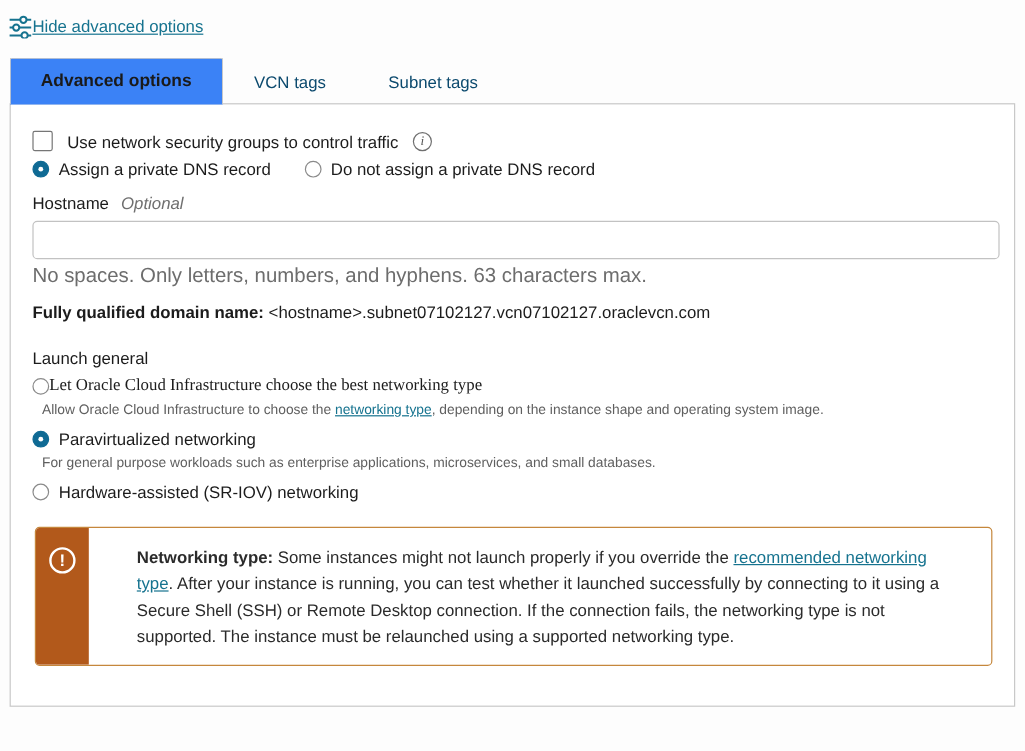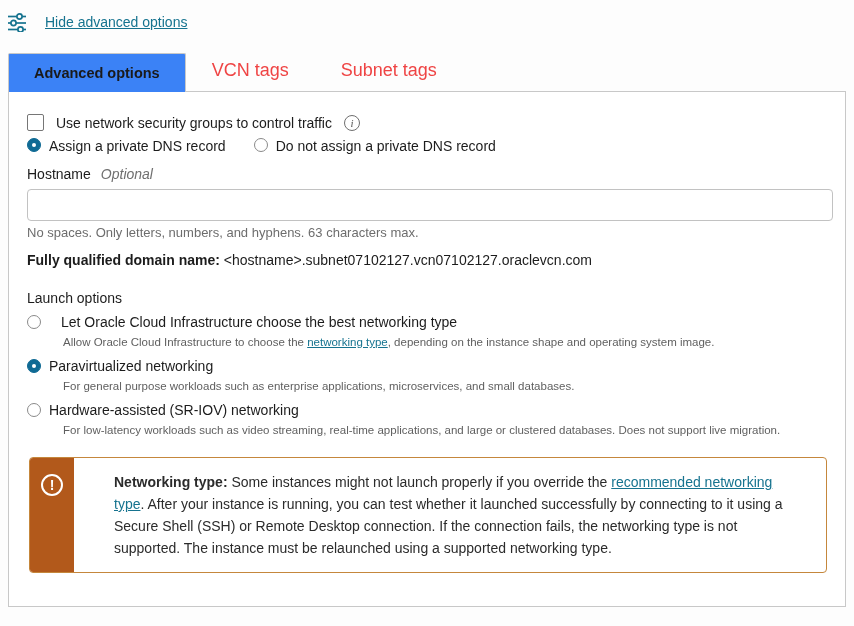--- a/index.html
+++ b/index.html
@@ -10,29 +10,29 @@
     color: #1c1c1c;
     font-size: 14px;
     padding-top: 10px;
     width: 854px;
     height: 626px;
     overflow: hidden;
   }
   a { color: #16738f; text-decoration: underline; cursor: pointer; }
 
   
-  .top-bar { display: flex; align-items: center; gap: 18px; padding-left: 7px; height: 24px; }
+  .top-bar { display: flex; align-items: center; gap: 0; padding-left: 7px; height: 24px; }
   .sliders-icon { width: 20px; height: 20px; display: inline-flex; }
 
   
   .tabs { display: flex; align-items: flex-end; padding: 0 8px; margin-top: 14px; position: relative; z-index: 2; }
   .tab {
     padding: 11px 25px 10px 25px;
-    font-size: 18px;
-    color: #ef4444;
+    font-size: 14px;
+    color: #0c4a6e;
     cursor: pointer;
     border: 1px solid transparent;
     border-bottom: none;
     white-space: nowrap;
   }
   .tab.active {
     background: #3b82f6;
     border-color: #c8c8c8;
     color: #1a1a1a;
     font-weight: bold;
@@ -76,21 +76,21 @@
     align-items: center;
     justify-content: center;
     margin-left: 12px;
     cursor: pointer;
   }
 
   .field-label { margin: 17px 0 0 2px; }
 
   
   .radio-row { display: flex; align-items: center; margin: 7px 0 0 2px; }
-  .radio-opt { display: inline-flex; align-items: flex-start; margin-right: 28px; cursor: pointer; }
+  .radio-opt { display: inline-flex; align-items: center; margin-right: 28px; cursor: pointer; }
   .radio {
     width: 14px; height: 14px;
     border: 1px solid #8a8a8a;
     border-radius: 50%;
     background: #fff;
     flex: none;
     position: relative;
   }
   .radio.checked { background: #0f6a94; border-color: #0f6a94; }
   .radio.checked::after {
@@ -112,30 +112,30 @@
     height: 32px;
     margin: 7px 0 0 2px;
     border: 1px solid #c2c2c2;
     border-radius: 4px;
     font-family: "Liberation Sans", sans-serif;
     font-size: 14px;
     padding: 0 10px;
     background: #fff;
     outline: none;
   }
-  .helper { margin: 4px 0 0 2px; font-size: 13px; color: #6d6d6d; }
+  .helper { margin: 4px 0 0 2px; font-size: 17px; color: #6d6d6d; }
 
   .fqdn-row { margin: 12px 0 0 2px; }
   .fqdn-row b { font-weight: bold; }
 
   .launch-label { margin: 22px 0 0 2px; }
   .launch-opt { margin: 8px 0 0 2px; }
   .launch-opt .opt-head { display: inline-flex; align-items: center; cursor: pointer; }
   .opt-desc {
-    margin: 3px 0 0 36px;
+    margin: 3px 0 0 8px;
     font-size: 11.5px;
     color: #5f5f5f;
     line-height: 15px;
   }
   .opt-desc a { font-size: 11.5px; }
 
   
   .banner {
     display: flex;
     margin: 19px 0 0 4px;
@@ -220,26 +220,26 @@
   <div class="hostname-label-row">
     <span>Hostname</span><span class="optional">Optional</span>
   </div>
   <input class="text-input" type="text" value="" style="">
   <div class="helper">No spaces. Only letters, numbers, and hyphens. 63 characters max.</div>
 
   <div class="fqdn-row">
     <b>Fully qualified domain name:</b><span> &lt;hostname&gt;.subnet07102127.vcn07102127.oraclevcn.com</span>
   </div>
 
-  <div class="launch-label">Launch options</div>
+  <div class="launch-label">Launch general</div>
 
   <div class="launch-opt">
     <span class="opt-head">
       <span class="radio"></span>
-      <span class="rlabel" style="margin-left:20px;">Let Oracle Cloud Infrastructure choose the best networking type</span>
+      <span class="rlabel" style="margin-left:0;font-family:Liberation Serif, serif;">Let Oracle Cloud Infrastructure choose the best networking type</span>
     </span>
     <div class="opt-desc">
       <span>Allow Oracle Cloud Infrastructure to choose the </span><a>networking type</a><span>, depending on the instance shape and operating system image.</span>
     </div>
   </div>
 
   <div class="launch-opt">
     <span class="opt-head">
       <span class="radio checked"></span>
       <span class="rlabel" style="margin-left:8px;">Paravirtualized networking</span>
@@ -247,23 +247,20 @@
     <div class="opt-desc">
       <span>For general purpose workloads such as enterprise applications, microservices, and small databases.</span>
     </div>
   </div>
 
   <div class="launch-opt">
     <span class="opt-head">
       <span class="radio"></span>
       <span class="rlabel" style="margin-left:8px;">Hardware-assisted (SR-IOV) networking</span>
     </span>
-    <div class="opt-desc">
-      <span>For low-latency workloads such as video streaming, real-time applications, and large or clustered databases. Does not support live migration.</span>
-    </div>
   </div>
 
   <div class="banner">
     <div class="banner-strip">
       <span class="warning-icon">!</span>
     </div>
     <div class="banner-body">
       <b>Networking type:</b><span> Some instances might not launch properly if you override the </span><a>recommended networking type</a><span>. After your instance is running, you can test whether it launched successfully by connecting to it using a Secure Shell (SSH) or Remote Desktop connection. If the connection fails, the networking type is not supported. The instance must be relaunched using a supported networking type.</span>
     </div>
   </div>

